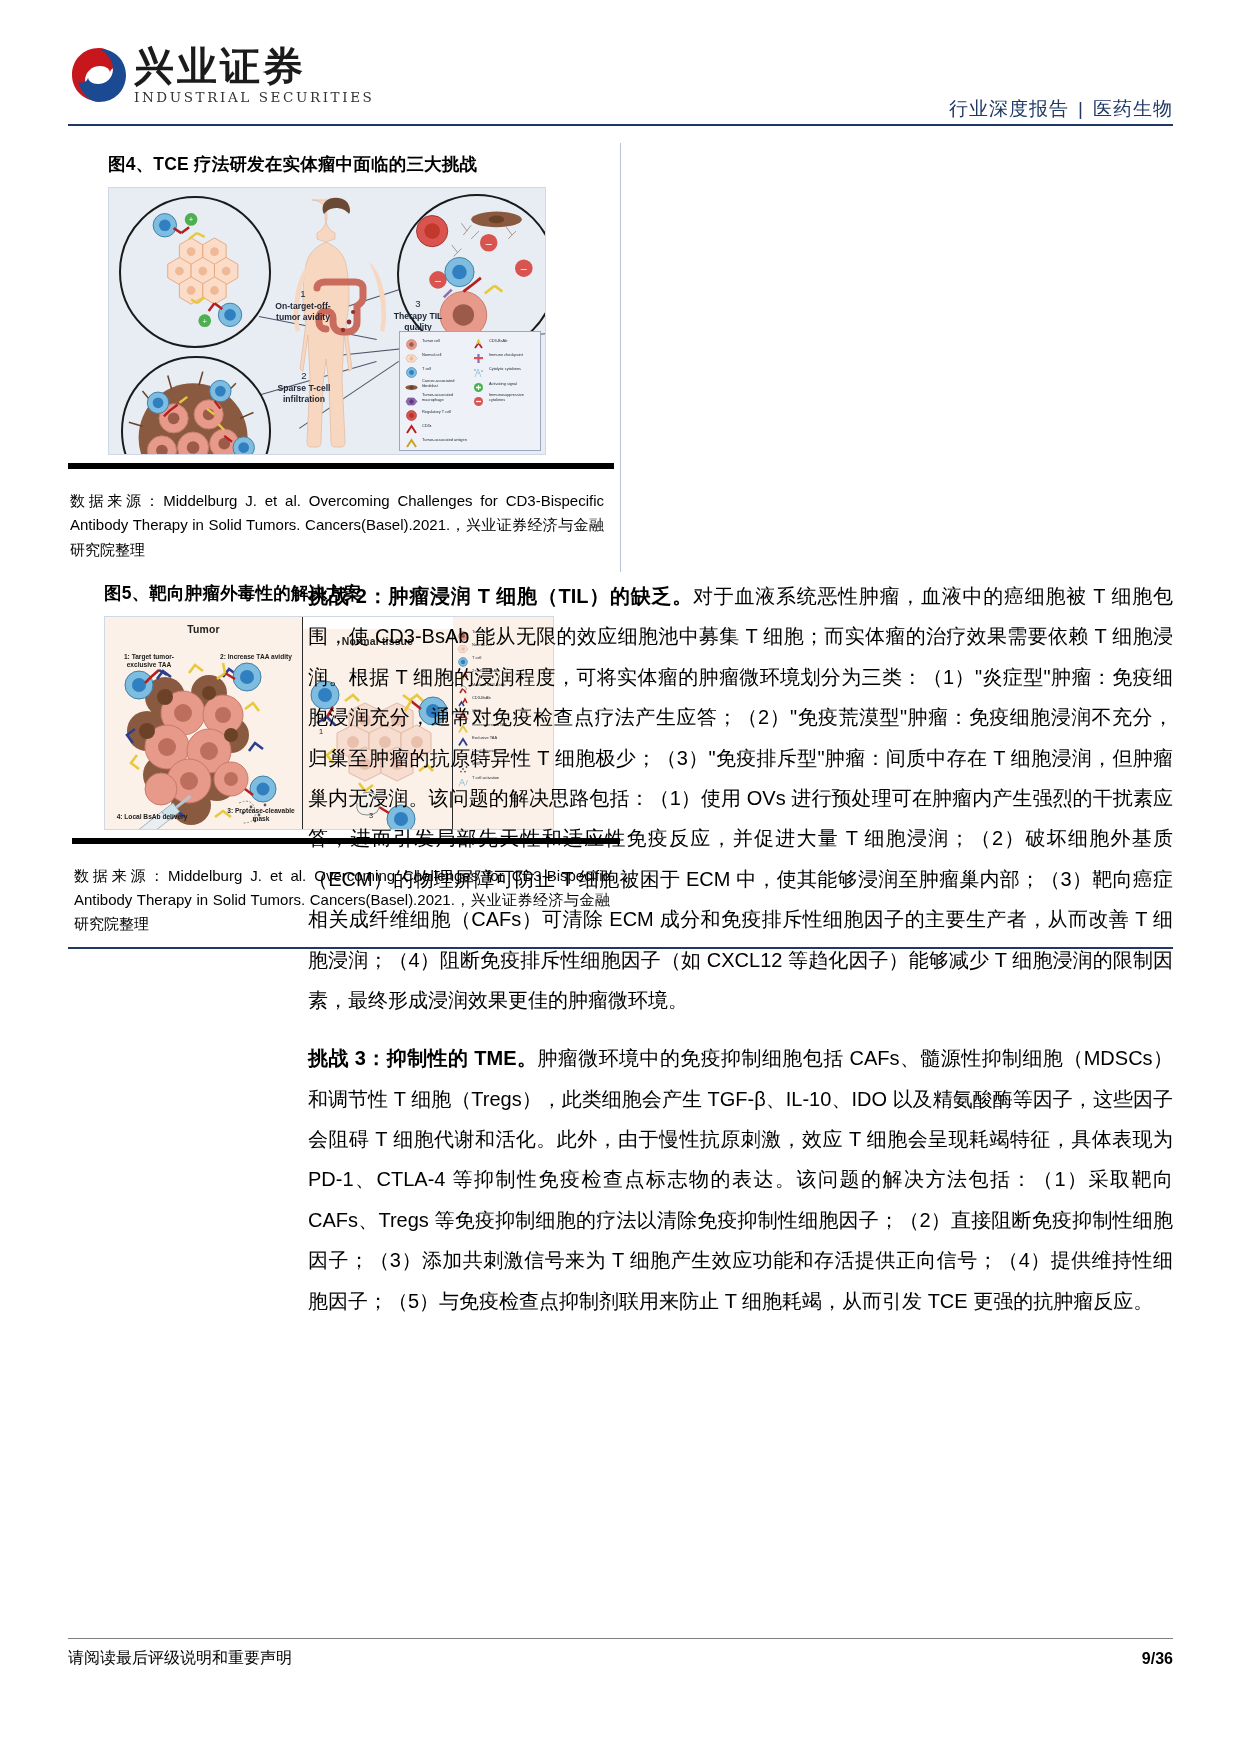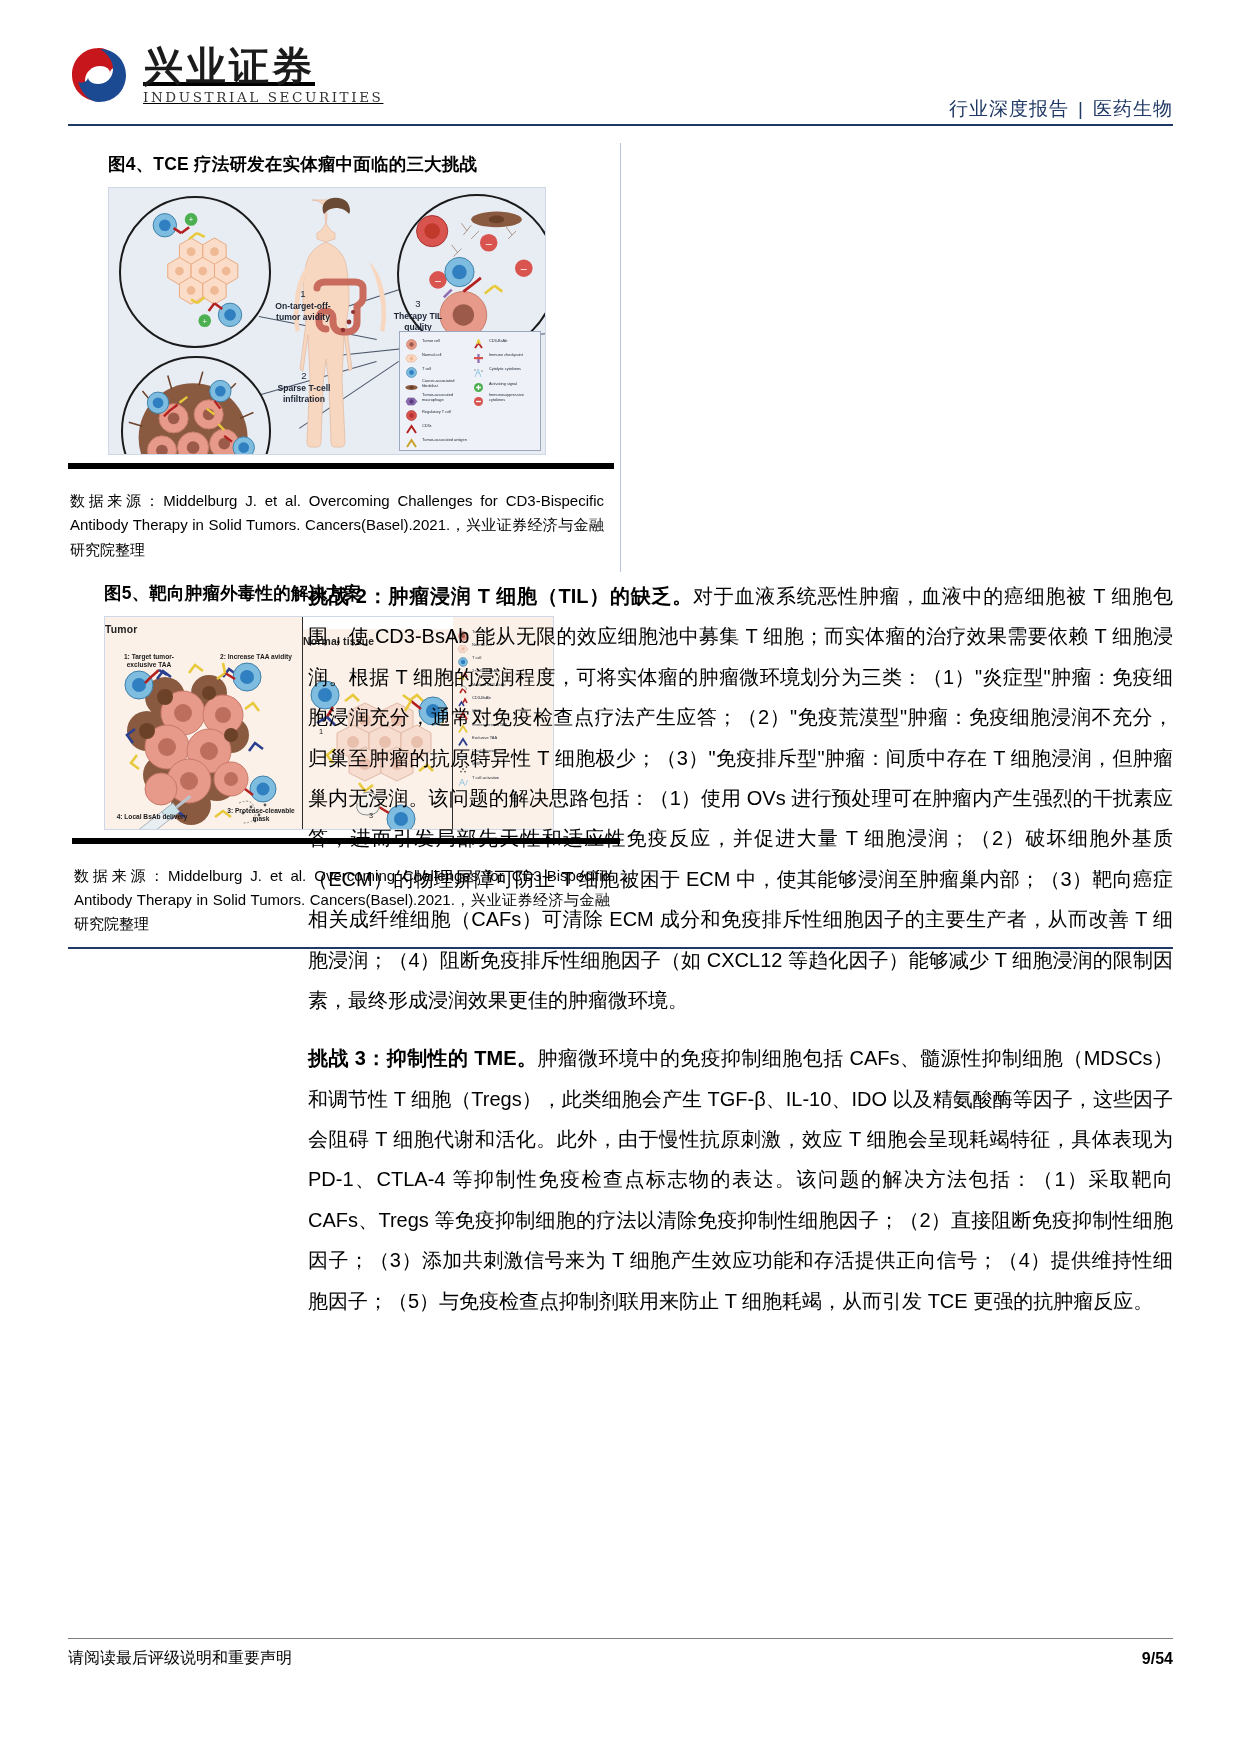--- a/index.html
+++ b/index.html
@@ -12,21 +12,21 @@
     position: relative;
     overflow: hidden;
   }
 
   
   .page-header {
     position: absolute; left: 68px; top: 34px; width: 1105px; height: 90px;
   }
   .logo-wrap { position:absolute; left:0; top:10px; display:flex; align-items:center; }
   .logo-mark { width:62px; height:62px; position:relative; flex:0 0 auto; }
-  .logo-text { margin-left: 13px; text-decoration: underline; }
+  .logo-text { margin-left: 4px; }
   .logo-cn {
     font-family: "DejaVu Serif", "Liberation Serif", serif;
     font-weight: 700; font-size: 40px; letter-spacing: 3px; color:#1b1b1b;
     line-height: 1.0;
   }
   .logo-en {
     font-family: "DejaVu Serif","Liberation Serif", serif;
     font-size: 13.5px; letter-spacing: 2.6px; color: #333; margin-top:3px;
     text-align: left;
   }
@@ -98,21 +98,21 @@
   .fig5 {
     width: 450px; height: 214px; background:#ffffff;
     border:1px solid #cfd8e6; position:relative; overflow:hidden;
     display:flex;
   }
   .f5panel { background:#fbf1e8; position:relative; }
   .f5panel.tumor { width:198px; border-right:1.6px solid #2c2c2c; }
   .f5panel.normal { width:150px; border-right:1.6px solid #2c2c2c;margin-top:12px; }
   .f5panel.legend { width:100px; background:#fbf1e8; }
   .f5title {
-    text-align:left; font-size:10.4px; font-weight:600; color:#222;
+    text-align:center; font-size:10.4px; font-weight:600; color:#222;
     padding-top:7px; letter-spacing:0.2px;
   }
   .f5lbl { position:absolute; font-size:6.6px; font-weight:600; color:#1b1b1b; text-align:center; line-height:1.25; }
   .f5num { position:absolute; font-size:7.4px; color:#1b1b1b; font-weight:500; }
   .legend5-item { display:flex; align-items:center; margin-bottom:3.3px; }
   .legend5-sw { width:12px; height:10px; margin-right:3px; flex:0 0 auto; position:relative; }
   .legend5-tx { font-size:3.95px; color:#1b2433; line-height:1.2; }
 
   
   .fig-src {
@@ -698,14 +698,14 @@
 </div>
 
 <div class="content">
   <p class="para"><span class="lead-b">挑战 2：肿瘤浸润 T 细胞（TIL）的缺乏。</span><span>对于血液系统恶性肿瘤，血液中的癌细胞被 T 细胞包围，使 CD3-BsAb 能从无限的效应细胞池中募集 T 细胞；而实体瘤的治疗效果需要依赖 T 细胞浸润。根据 T 细胞的浸润程度，可将实体瘤的肿瘤微环境划分为三类：（1）"炎症型"肿瘤：免疫细胞浸润充分，通常对免疫检查点疗法产生应答；（2）"免疫荒漠型"肿瘤：免疫细胞浸润不充分，归巢至肿瘤的抗原特异性 T 细胞极少；（3）"免疫排斥型"肿瘤：间质中存在 T 细胞浸润，但肿瘤巢内无浸润。该问题的解决思路包括：（1）使用 OVs 进行预处理可在肿瘤内产生强烈的干扰素应答，进而引发局部先天性和适应性免疫反应，并促进大量 T 细胞浸润；（2）破坏细胞外基质（ECM）的物理屏障可防止 T 细胞被困于 ECM 中，使其能够浸润至肿瘤巢内部；（3）靶向癌症相关成纤维细胞（CAFs）可清除 ECM 成分和免疫排斥性细胞因子的主要生产者，从而改善 T 细胞浸润；（4）阻断免疫排斥性细胞因子（如 CXCL12 等趋化因子）能够减少 T 细胞浸润的限制因素，最终形成浸润效果更佳的肿瘤微环境。</span></p>
   <p class="para"><span class="lead-b">挑战 3：抑制性的 TME。</span><span>肿瘤微环境中的免疫抑制细胞包括 CAFs、髓源性抑制细胞（MDSCs）和调节性 T 细胞（Tregs），此类细胞会产生 TGF-β、IL-10、IDO 以及精氨酸酶等因子，这些因子会阻碍 T 细胞代谢和活化。此外，由于慢性抗原刺激，效应 T 细胞会呈现耗竭特征，具体表现为 PD-1、CTLA-4 等抑制性免疫检查点标志物的表达。该问题的解决方法包括：（1）采取靶向 CAFs、Tregs 等免疫抑制细胞的疗法以清除免疫抑制性细胞因子；（2）直接阻断免疫抑制性细胞因子；（3）添加共刺激信号来为 T 细胞产生效应功能和存活提供正向信号；（4）提供维持性细胞因子；（5）与免疫检查点抑制剂联用来防止 T 细胞耗竭，从而引发 TCE 更强的抗肿瘤反应。</span></p>
 </div>
 
 <div class="footer-rule"></div>
 <div class="footer">
   <span>请阅读最后评级说明和重要声明</span>
-  <span class="pg">9/54</span>
+  <span class="pg">9/36</span>
 </div>
 
 </body></html>

